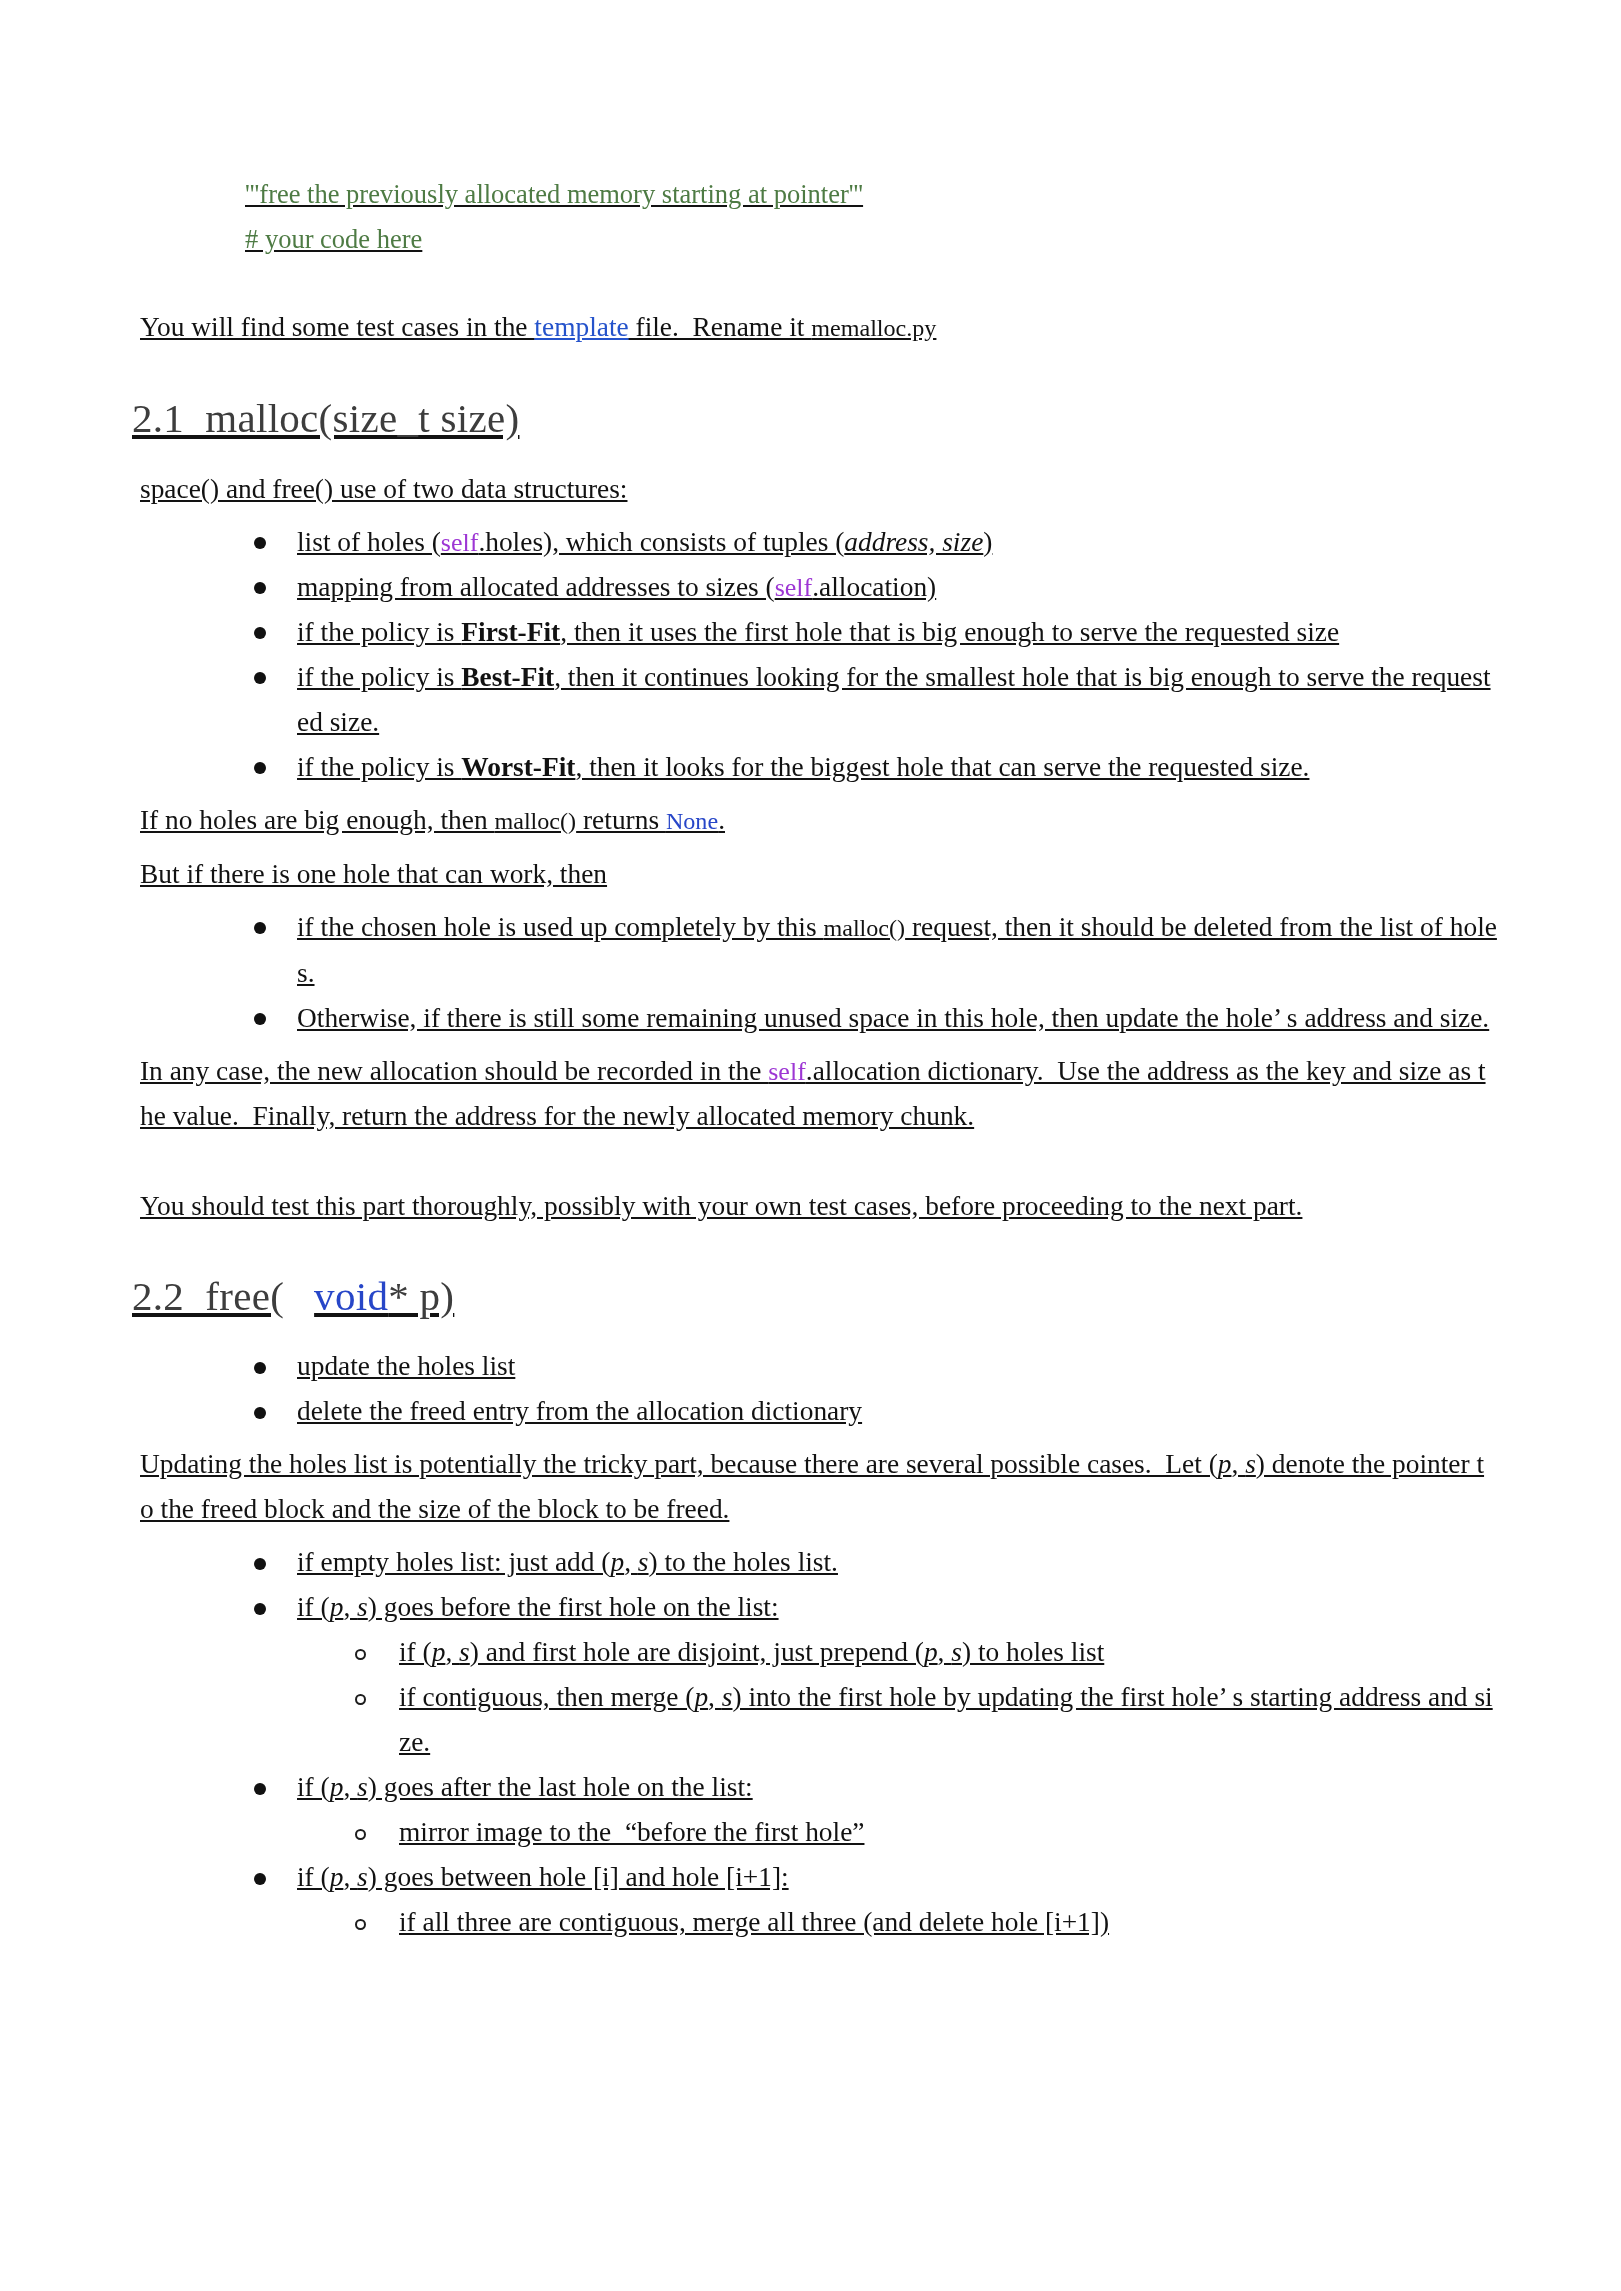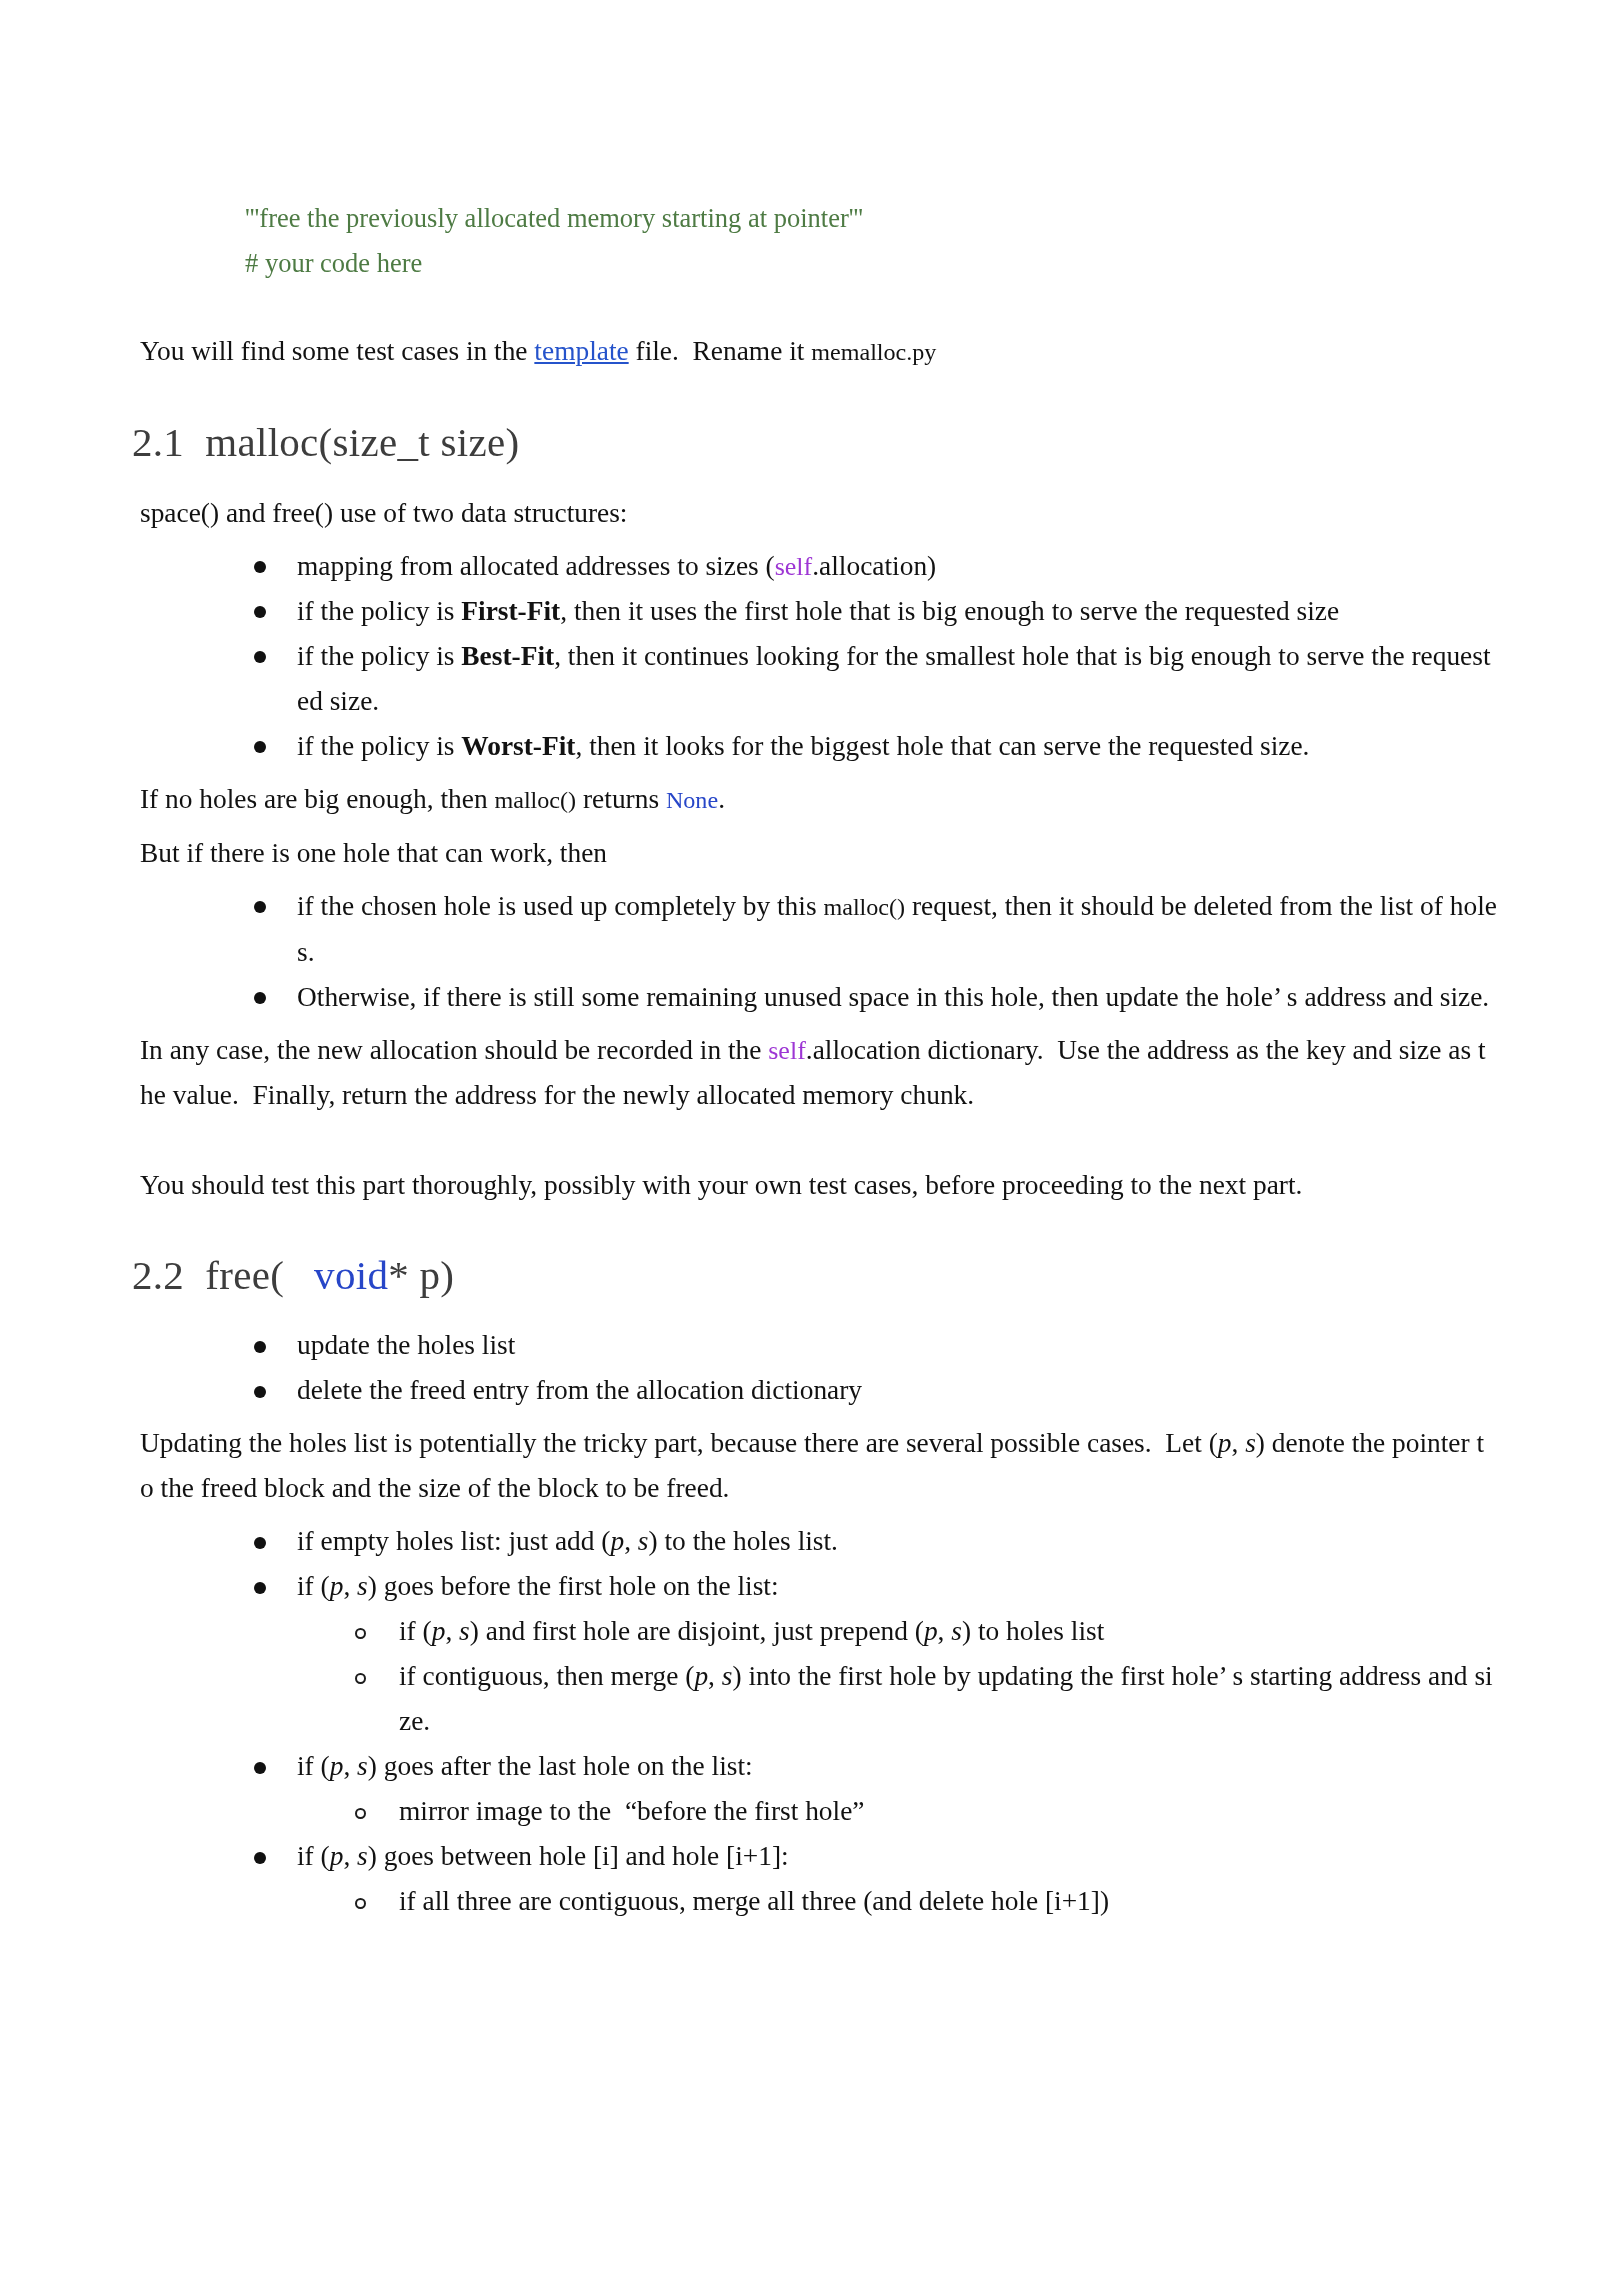--- a/index.html
+++ b/index.html
@@ -7,24 +7,25 @@
   body {
     width: 1621px; height: 2292px;
     background: #ffffff;
     position: relative;
     font-family: "Liberation Serif", serif;
     color: #121212;
     overflow: hidden;
   }
   .content {
     position: absolute;
-    left: 132px; top: 196px;
+    left: 132px; top: 172px;
     width: 1370px;
     font-size: 27.4px;
     line-height: 45px;
+    text-decoration: underline;
   }
   .codeblock { margin: 0 0 43px 113px; font-size: 26.5px; }
   .code-line { white-space: pre; }
   .para { margin: 8px; white-space: pre-wrap; word-break: break-all; }
   .gap-before { margin-top: 45px; }
   .heading {
     font-weight: normal;
     font-size: 41px;
     line-height: 53px;
     margin: 41px 0 21.6px 0;
@@ -58,20 +59,24 @@
 <body>
 
 <div class="content" id="content" style="color: rgb(18, 18, 18);">
     <div class="codeblock" style="color: rgb(78, 123, 68);">
       <div class="code-line">'''free the previously allocated memory starting at pointer'''</div>
       <div class="code-line"># your code here</div>
     </div>
     <p class="para"><span>You will find some test cases in the </span><a class="s-link" href="#" style="color: rgb(37, 83, 203);">template</a><span> file.  Rename it </span><span class="s-code">memalloc.py</span></p>
     <h2 class="heading" style="color: rgb(61, 61, 61);"><span>2.1  malloc(size_t size)</span></h2>
     <p class="para"><span>space() and free() use of two data structures:</span></p>
+    <div class="bullet li1">
+      <span class="marker"></span>
+      <span class="btext"><span>list of holes (</span><span class="s-self" style="color: rgb(157, 54, 212);">self</span><span>.holes), which consists of tuples (</span><span class="s-i">address, size</span><span>)</span></span>
+    </div>
     <div class="bullet li1">
       <span class="marker"></span>
       <span class="btext"><span>mapping from allocated addresses to sizes (</span><span class="s-self" style="color: rgb(157, 54, 212);">self</span><span>.allocation)</span></span>
     </div>
     <div class="bullet li1">
       <span class="marker"></span>
       <span class="btext"><span>if the policy is </span><span class="s-b">First-Fit</span><span>, then it uses the first hole that is big enough to serve the requested size</span></span>
     </div>
     <div class="bullet li1">
       <span class="marker"></span>

